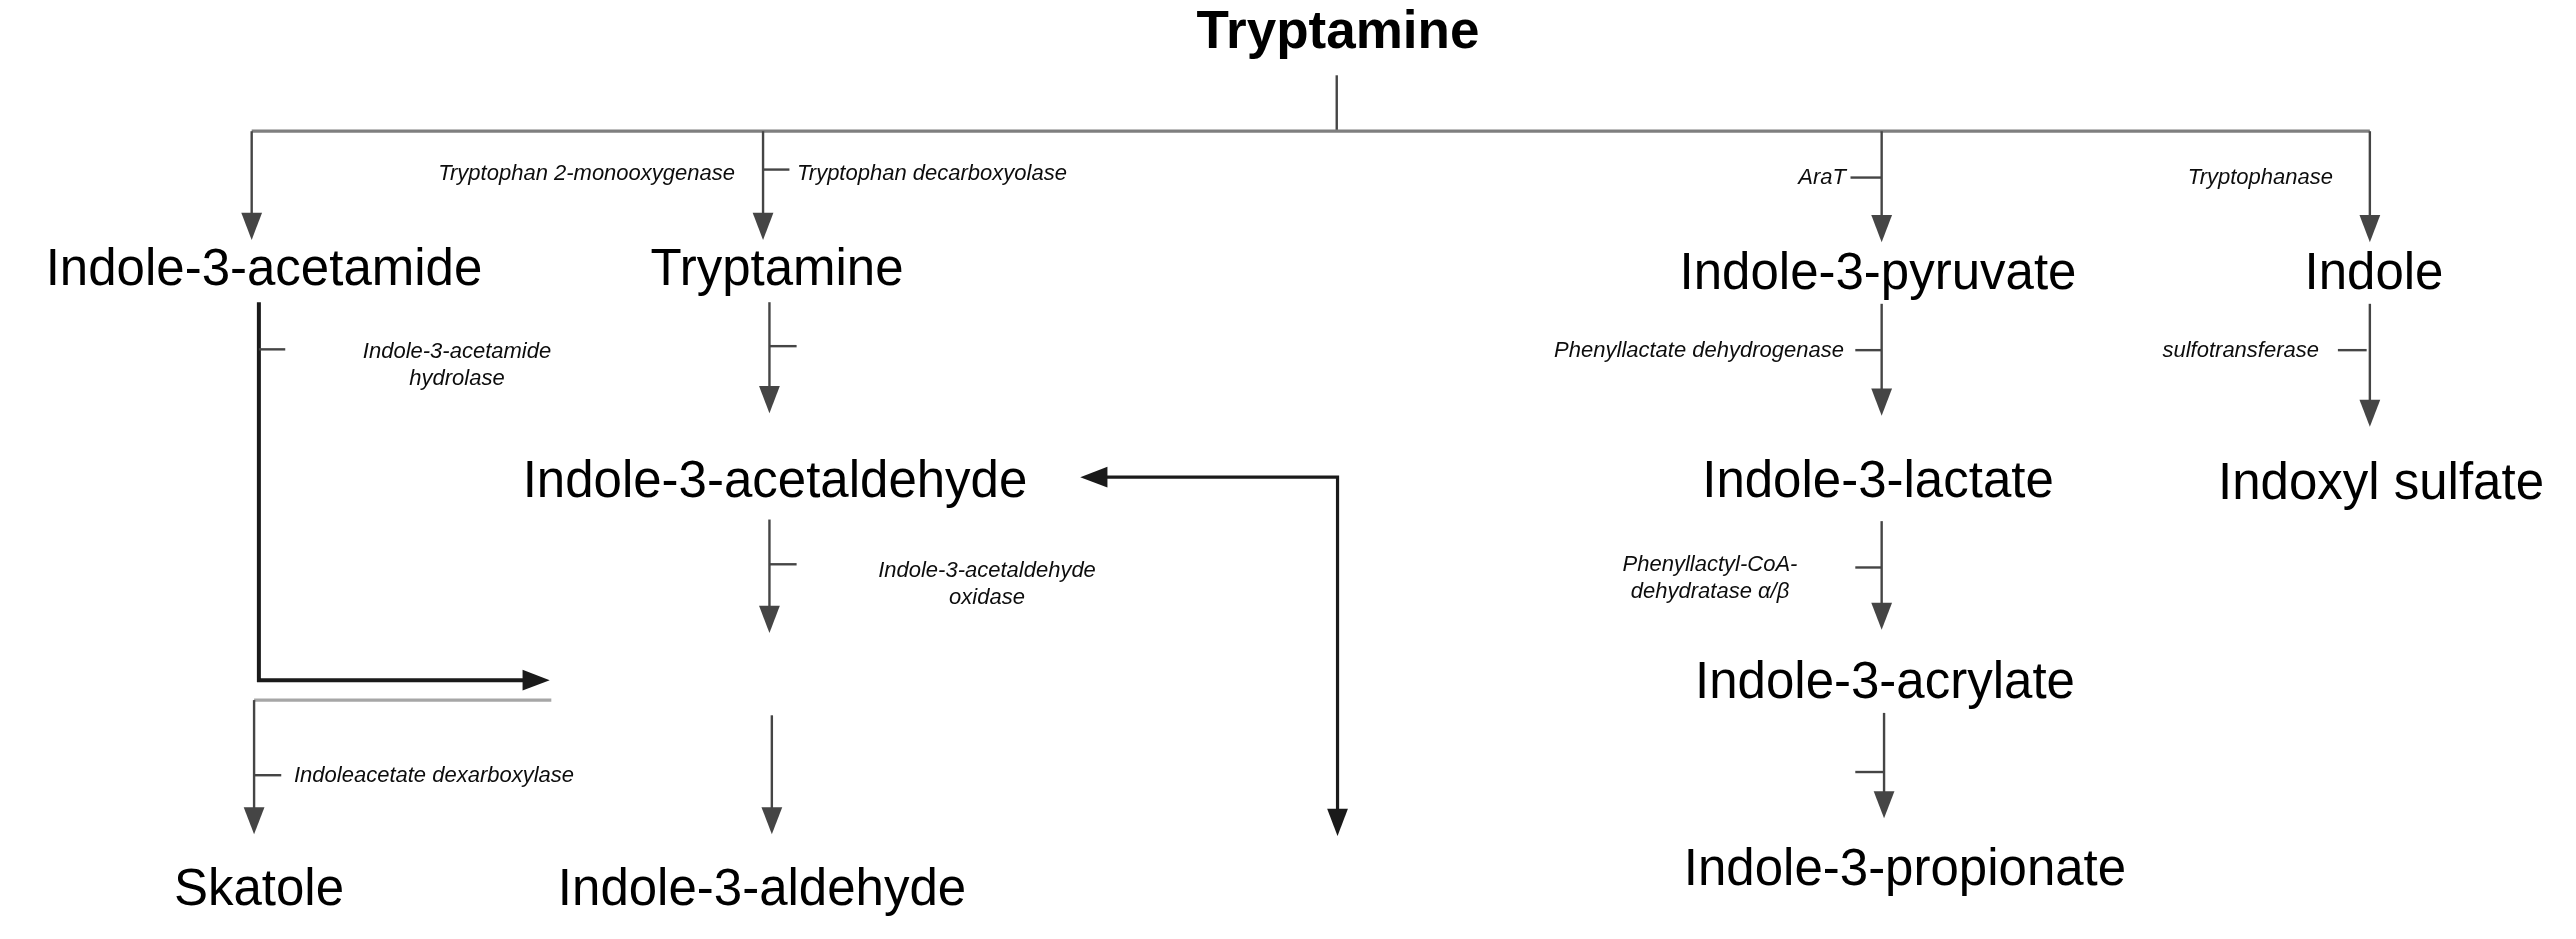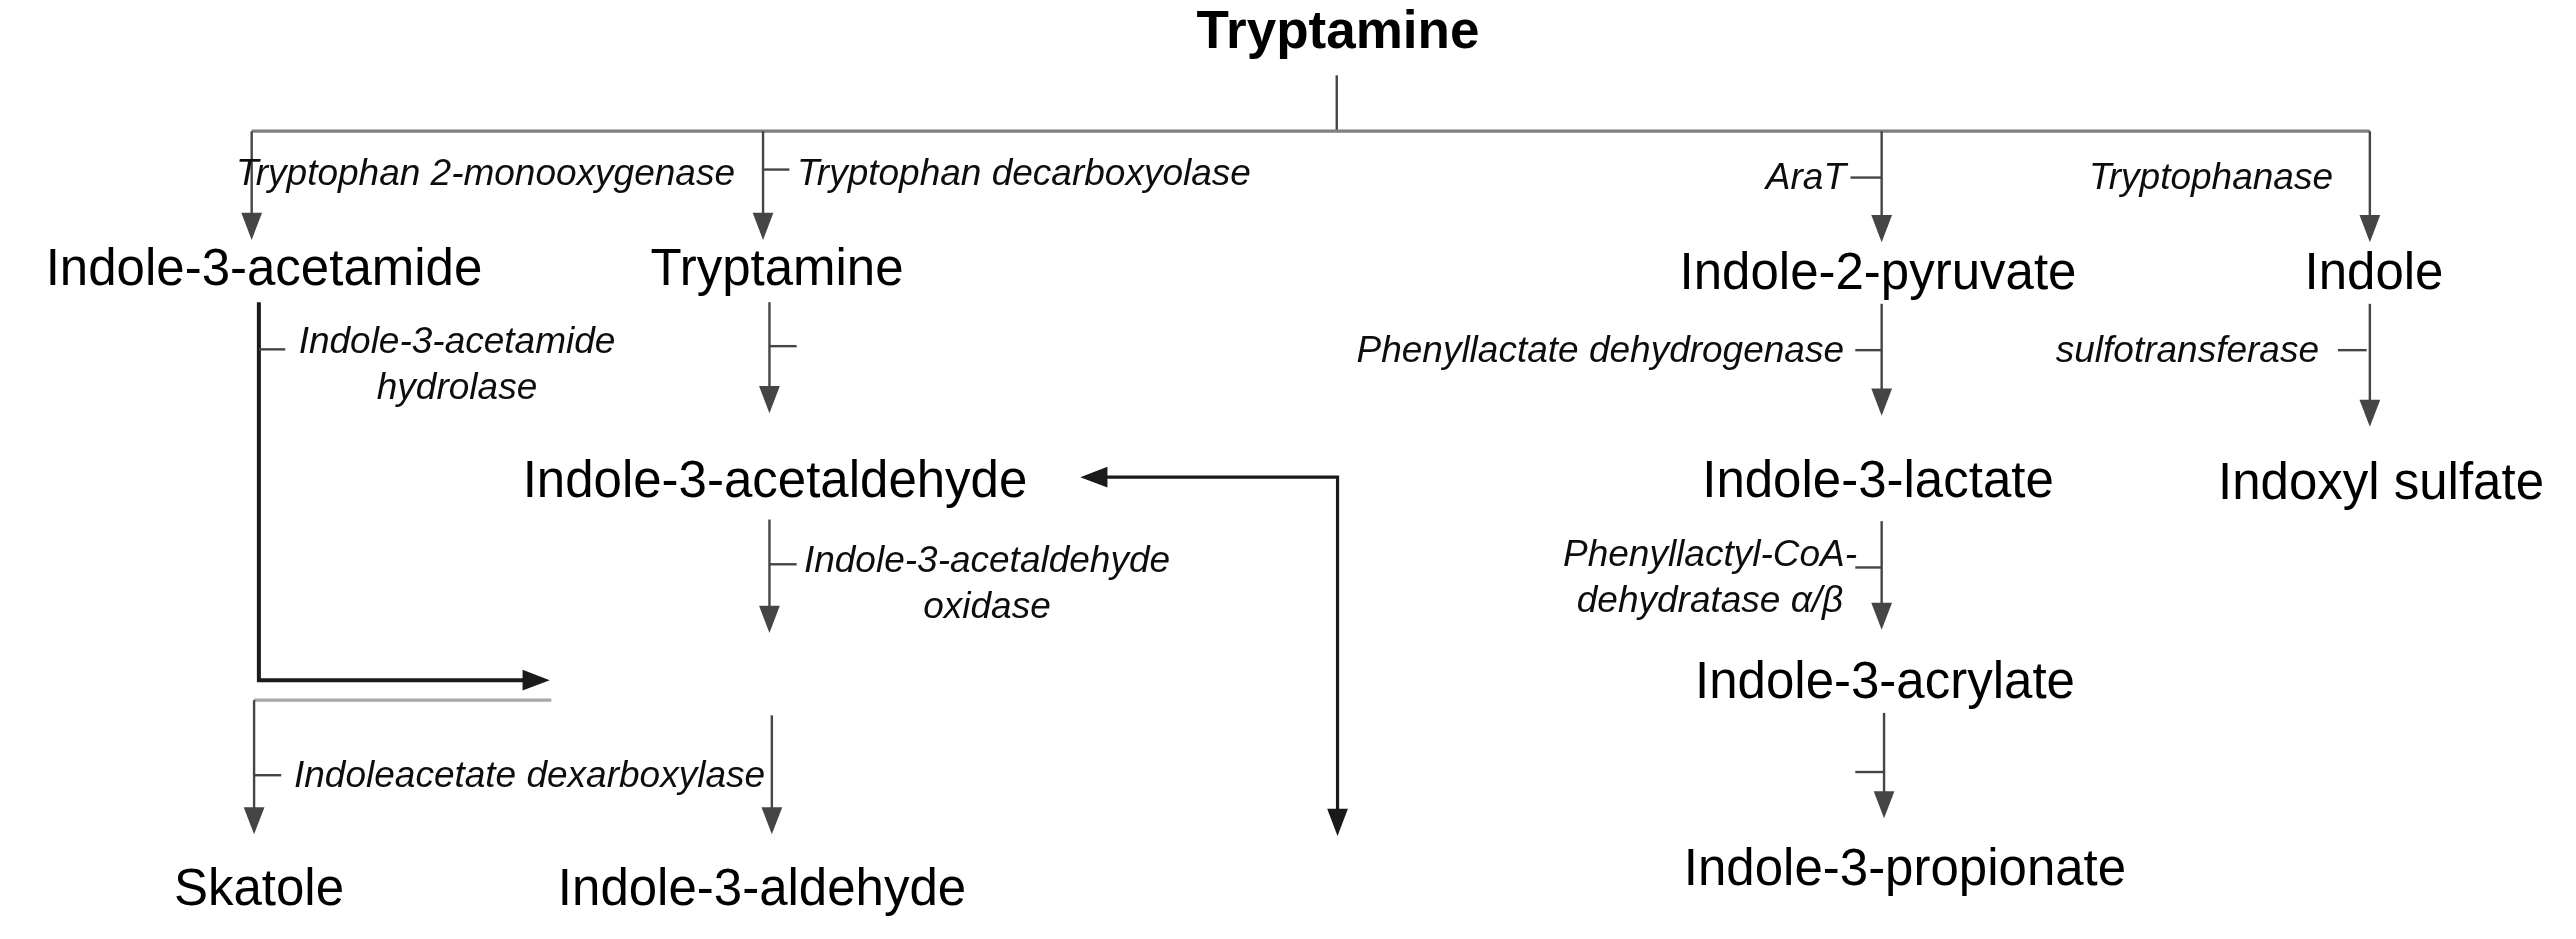--- a/index.html
+++ b/index.html
@@ -17,21 +17,21 @@
     transform:translate(-50%,-50%);
     font-size:51px;
     color:#000000;
     white-space:nowrap;
     line-height:1.05;
   }
   .node.title{font-weight:bold;font-size:53px;}
   .enzyme{
     position:absolute;
     font-style:italic;
-    font-size:37px;
+    font-size:22px;
     line-height:1.24;
     color:#0d0d0d;
     white-space:pre-line;
   }
   .enzyme.center{transform:translate(-50%,-50%);text-align:center;}
   .enzyme.left{transform:translate(0,-50%);text-align:left;}
   .enzyme.right{transform:translate(-100%,-50%);text-align:right;}
 </style>
 </head>
 <body>
@@ -78,21 +78,21 @@
       <polygon points="2358,1024 2345,990 2371,990" fill="#454545"></polygon>
       <polyline points="2322,966 2358,966" fill="none" stroke="#454545" stroke-width="3" stroke-linejoin="miter"></polyline>
       <polyline points="2966,380 2966,510" fill="none" stroke="#454545" stroke-width="3" stroke-linejoin="miter"></polyline>
       <polygon points="2966,534 2953,500 2979,500" fill="#454545"></polygon>
       <polyline points="2926,438 2962,438" fill="none" stroke="#454545" stroke-width="3" stroke-linejoin="miter"></polyline>
     </svg>
   <div id="node-layer" class="layer">
       <div class="node title" style="left: 1338px; top: 30px;">Tryptamine</div>
       <div class="node" style="left: 264px; top: 268px;">Indole-3-acetamide</div>
       <div class="node" style="left: 777px; top: 268px;">Tryptamine</div>
-      <div class="node" style="left: 1878px; top: 272px;">Indole-2-pyruvate</div>
+      <div class="node" style="left: 1878px; top: 272px;">Indole-3-pyruvate</div>
       <div class="node" style="left: 2374px; top: 272px;">Indole</div>
       <div class="node" style="left: 775px; top: 480px;">Indole-3-acetaldehyde</div>
       <div class="node" style="left: 1878px; top: 480px;">Indole-3-lactate</div>
       <div class="node" style="left: 2381px; top: 482px;">Indoxyl sulfate</div>
       <div class="node" style="left: 1885px; top: 681px;">Indole-3-acrylate</div>
       <div class="node" style="left: 259px; top: 888px;">Skatole</div>
       <div class="node" style="left: 762px; top: 888px;">Indole-3-aldehyde</div>
       <div class="node" style="left: 1898px; top: 868px; margin-left: 7px;">Indole-3-propionate</div>
     </div>
   <div id="enzyme-layer" class="layer">

